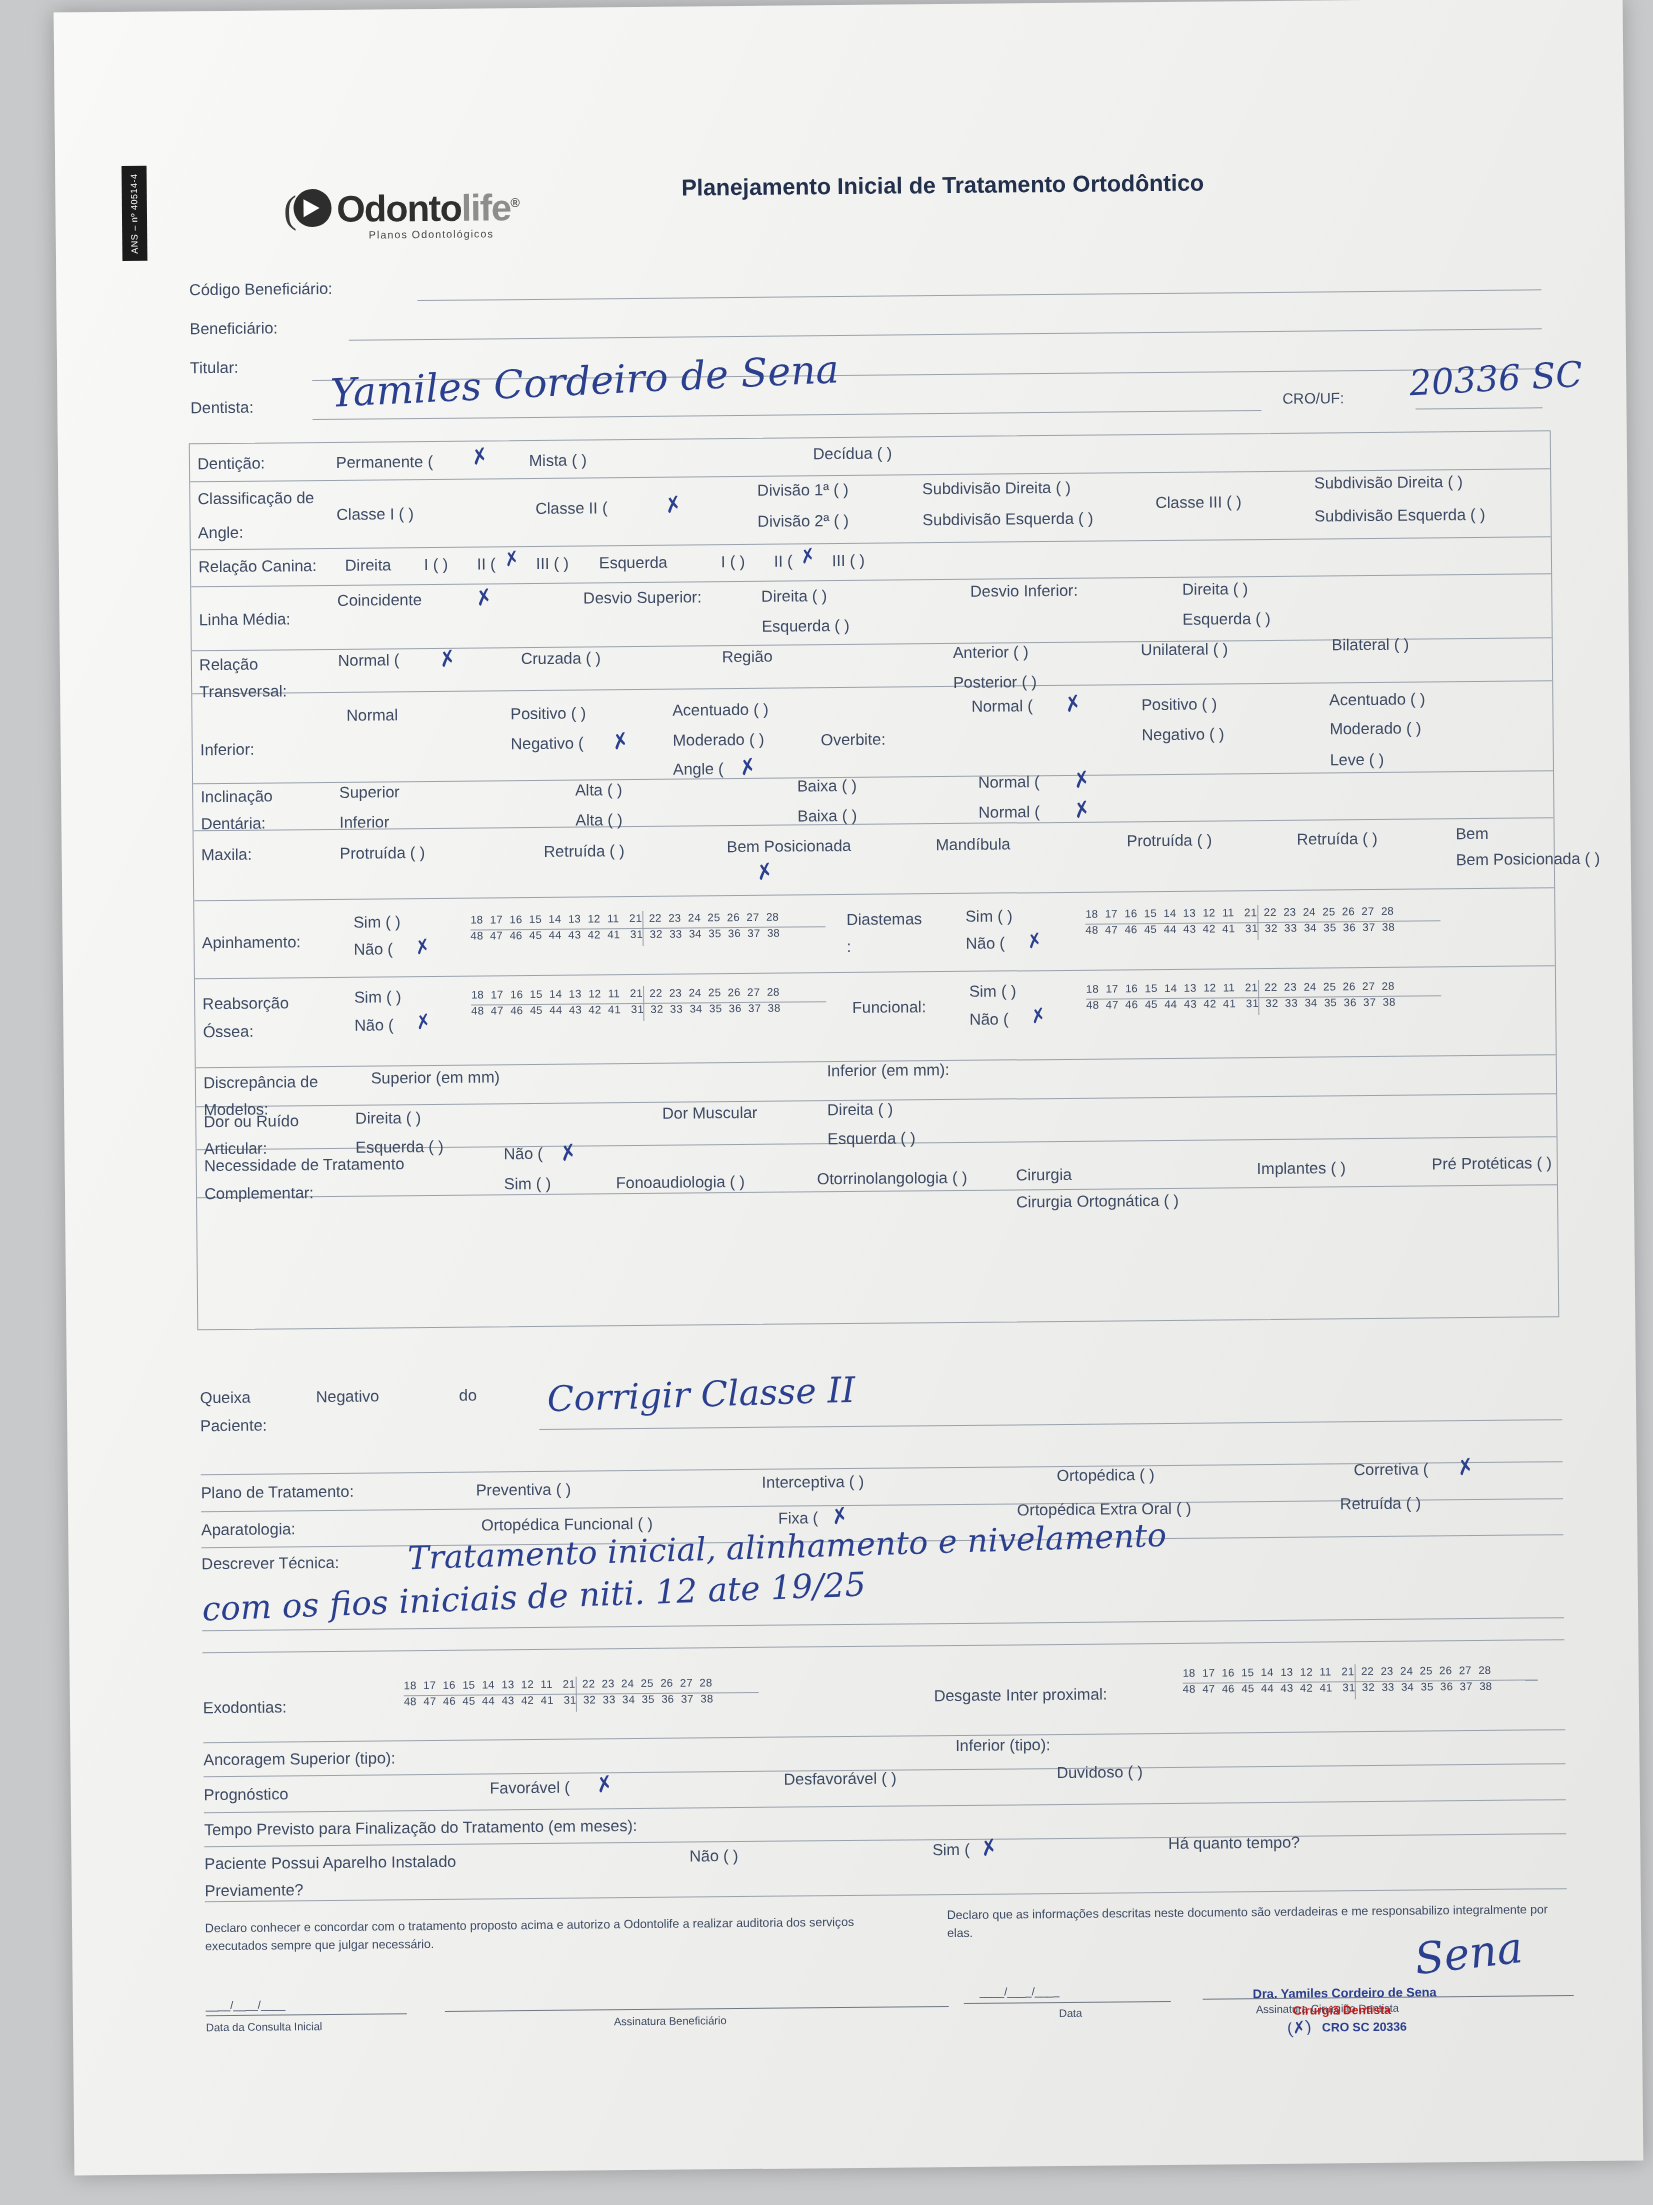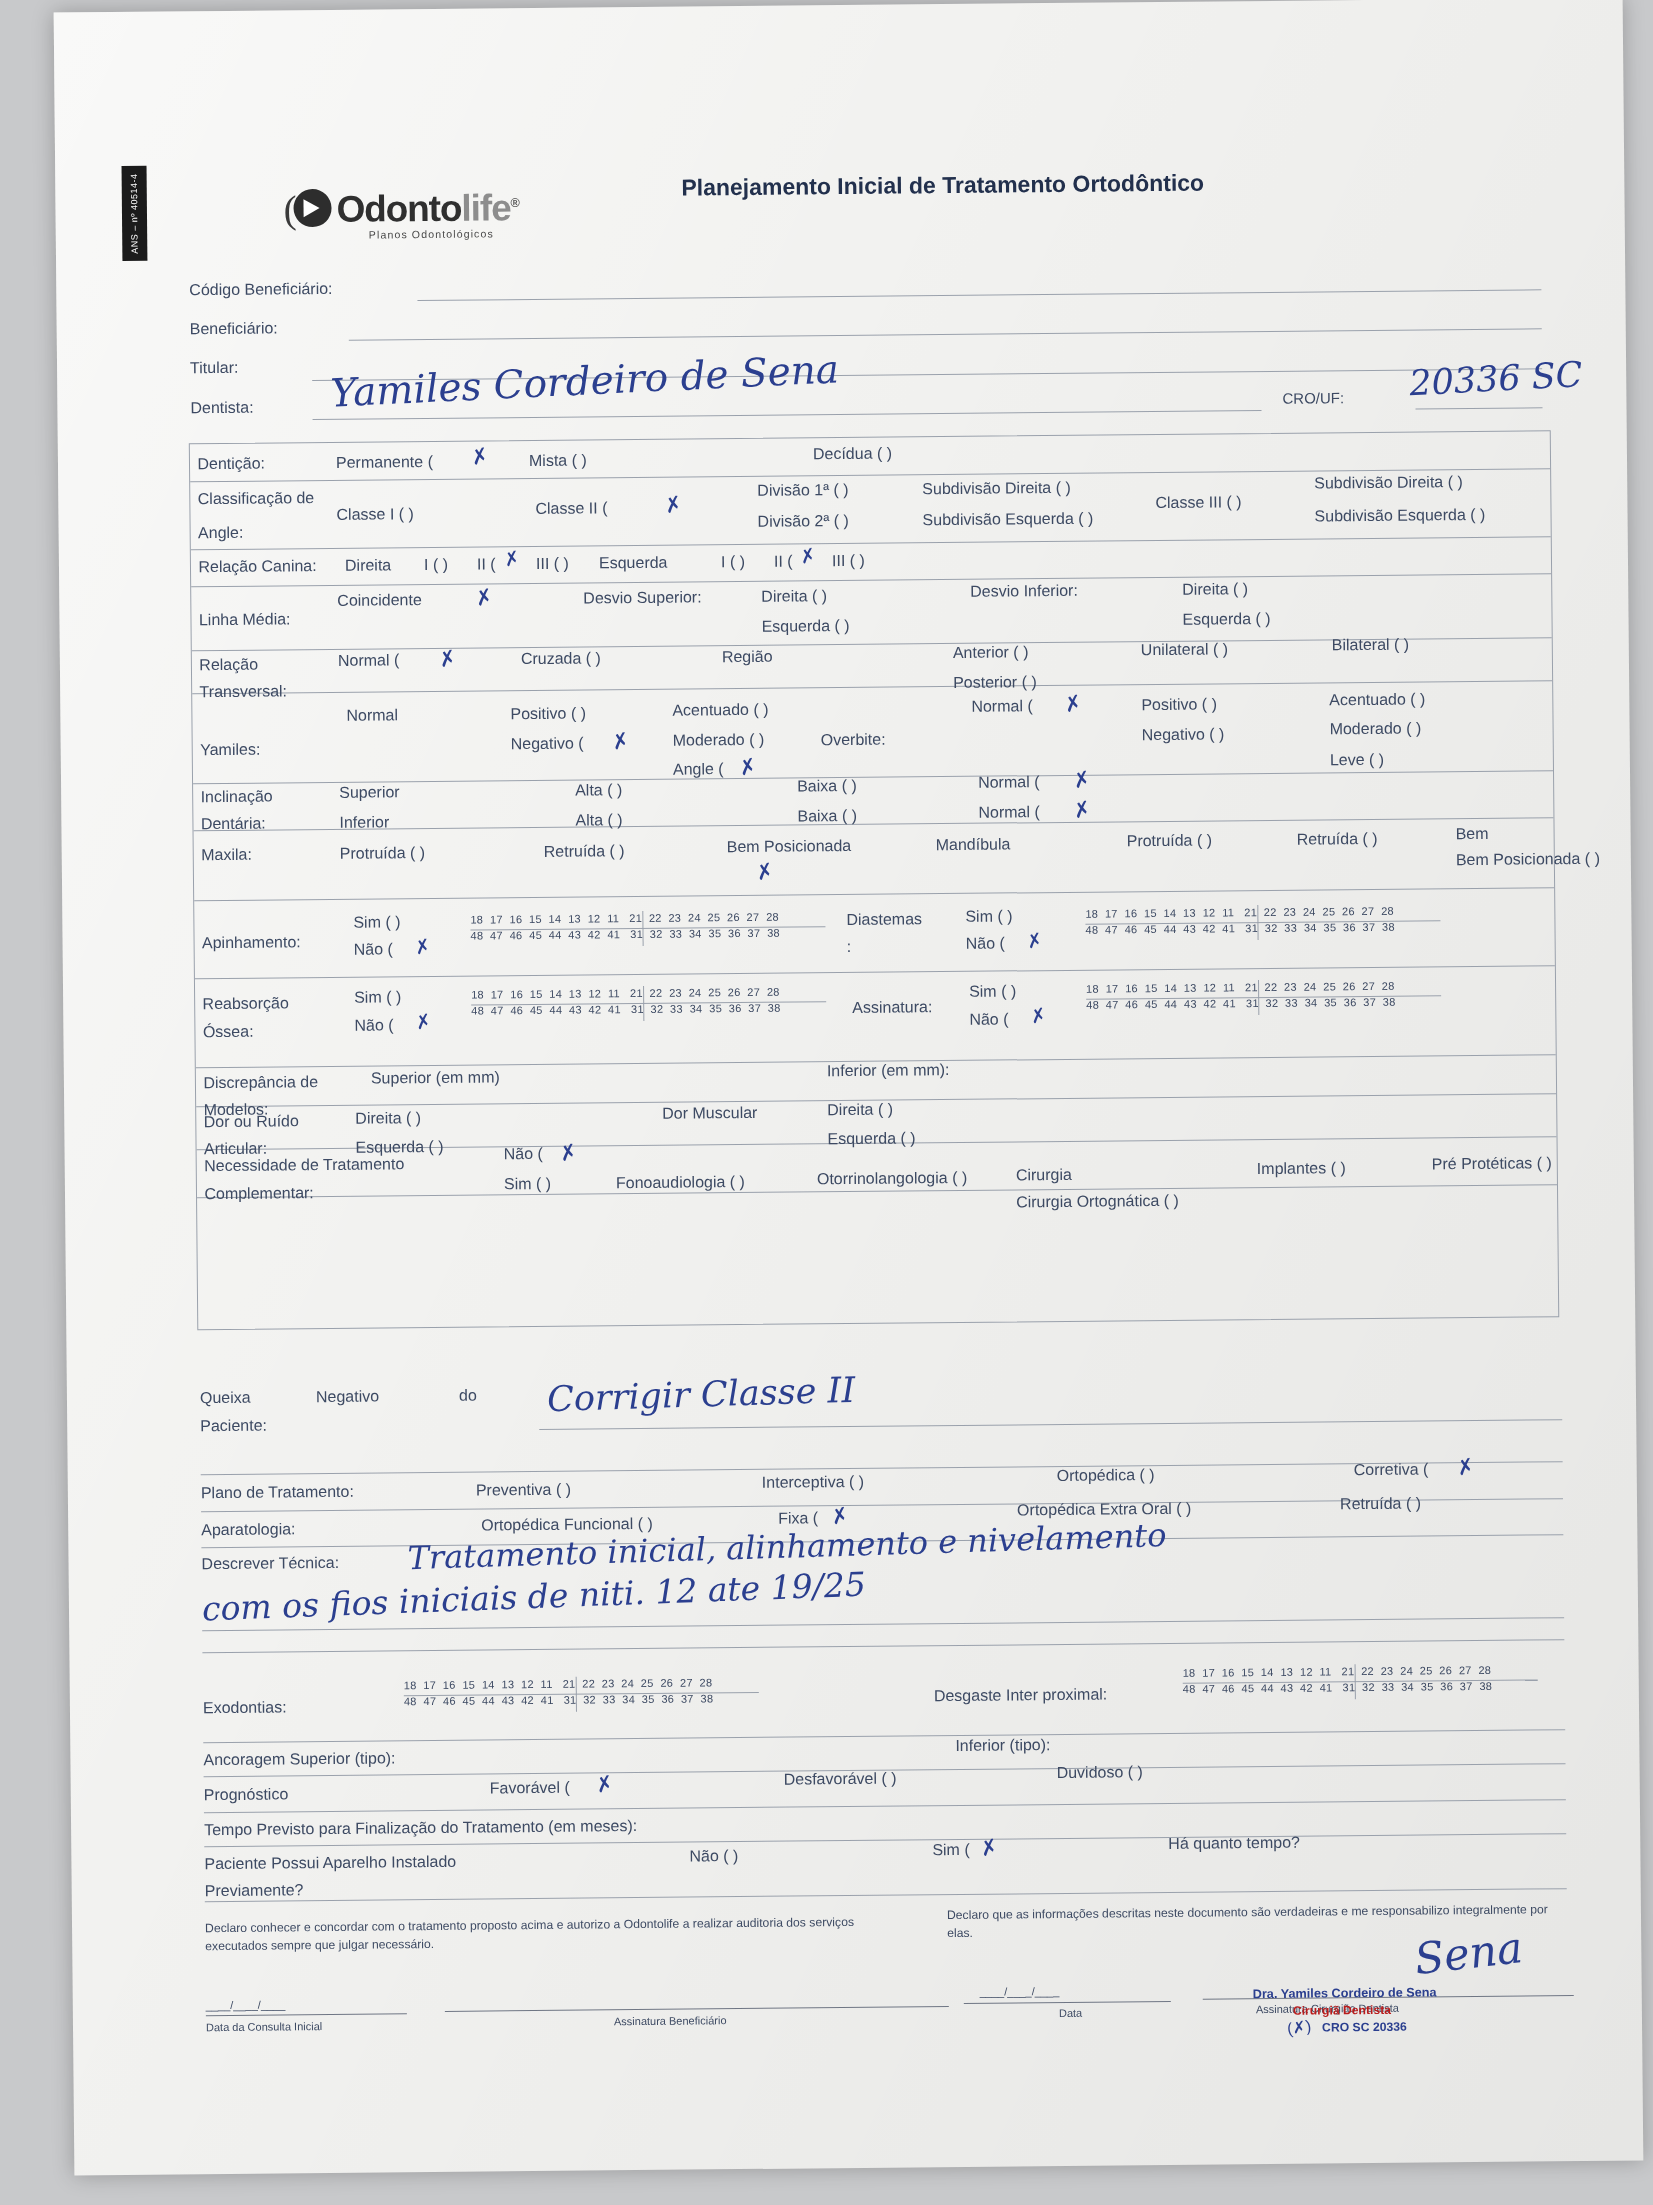--- a/index.html
+++ b/index.html
@@ -193,21 +193,21 @@
     <div class="t" style="left:7.4px;top:239px">Transversal:</div>
     <div class="t" style="left:146px;top:209px">Normal (</div>
     <div class="mark" style="left:247px;top:205px">✗</div>
     <div class="t" style="left:329px;top:209px">Cruzada ( )</div>
     <div class="t" style="left:530px;top:209px">Região</div>
     <div class="t" style="left:761px;top:207px">Anterior ( )</div>
     <div class="t" style="left:761px;top:237px">Posterior ( )</div>
     <div class="t" style="left:949px;top:206px">Unilateral ( )</div>
     <div class="t" style="left:1140px;top:203px">Bilateral ( )</div>
 
-    <div class="t" style="left:7.4px;top:297px">Yamiles:</div>
+    <div class="t" style="left:7.4px;top:297px">Inferior:</div>
     <div class="t" style="left:154px;top:264px">Normal</div>
     <div class="t" style="left:318px;top:264px">Positivo ( )</div>
     <div class="t" style="left:318px;top:294px">Negativo (</div>
     <div class="mark" style="left:419px;top:289px">✗</div>
     <div class="t" style="left:480px;top:262px">Acentuado ( )</div>
     <div class="t" style="left:480px;top:292px">Moderado ( )</div>
     <div class="t" style="left:480px;top:321px">Angle (</div>
     <div class="mark" style="left:546px;top:316px">✗</div>
     <div class="t" style="left:628px;top:293px">Overbite:</div>
     <div class="t" style="left:779px;top:261px">Normal (</div>
@@ -273,21 +273,21 @@
     <div class="t" style="left:159px;top:574px">Não (</div>
     <div class="mark" style="left:220px;top:568px;font-size:19px">✗</div>
 
     <div class="teeth" style="left:276px;top:547px">
       <span class="r1">18&nbsp; 17&nbsp; 16&nbsp; 15&nbsp; 14&nbsp; 13&nbsp; 12&nbsp; 11&nbsp;&nbsp;&nbsp;21&nbsp; 22&nbsp; 23&nbsp; 24&nbsp; 25&nbsp; 26&nbsp; 27&nbsp; 28</span>
       <span class="mid" style="left:0;top:16px;width:355px"></span>
       <span class="r1" style="margin-top:4.2px">48&nbsp; 47&nbsp; 46&nbsp; 45&nbsp; 44&nbsp; 43&nbsp; 42&nbsp; 41&nbsp;&nbsp;&nbsp;31&nbsp; 32&nbsp; 33&nbsp; 34&nbsp; 35&nbsp; 36&nbsp; 37&nbsp; 38</span>
       <span class="sep" style="left:172px;top:-1.1px;height:35px"></span>
     </div>
 
-    <div class="t" style="left:657px;top:561px">Assinatura:</div>
+    <div class="t" style="left:657px;top:561px">Funcional:</div>
     <div class="t" style="left:774px;top:546px">Sim ( )</div>
     <div class="t" style="left:774px;top:574px">Não (</div>
     <div class="mark" style="left:835px;top:568px;font-size:19px">✗</div>
 
     <div class="teeth" style="left:891px;top:547px">
       <span class="r1">18&nbsp; 17&nbsp; 16&nbsp; 15&nbsp; 14&nbsp; 13&nbsp; 12&nbsp; 11&nbsp;&nbsp;&nbsp;21&nbsp; 22&nbsp; 23&nbsp; 24&nbsp; 25&nbsp; 26&nbsp; 27&nbsp; 28</span>
       <span class="mid" style="left:0;top:16px;width:355px"></span>
       <span class="r1" style="margin-top:4.2px">48&nbsp; 47&nbsp; 46&nbsp; 45&nbsp; 44&nbsp; 43&nbsp; 42&nbsp; 41&nbsp;&nbsp;&nbsp;31&nbsp; 32&nbsp; 33&nbsp; 34&nbsp; 35&nbsp; 36&nbsp; 37&nbsp; 38</span>
       <span class="sep" style="left:172px;top:-1.1px;height:35px"></span>
     </div>

